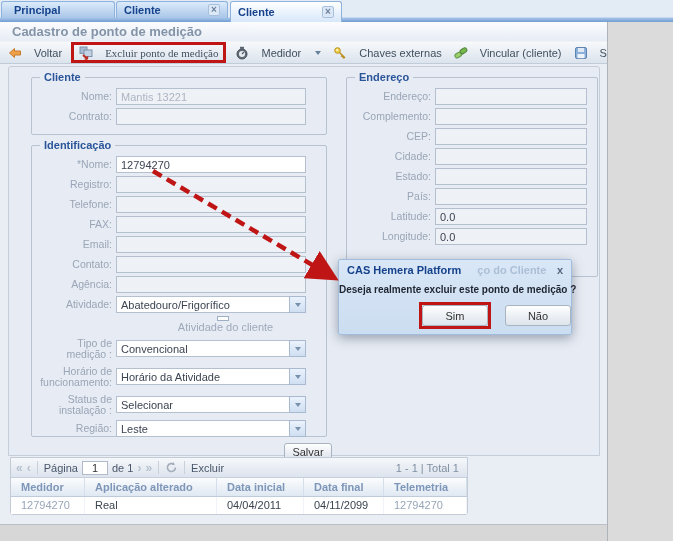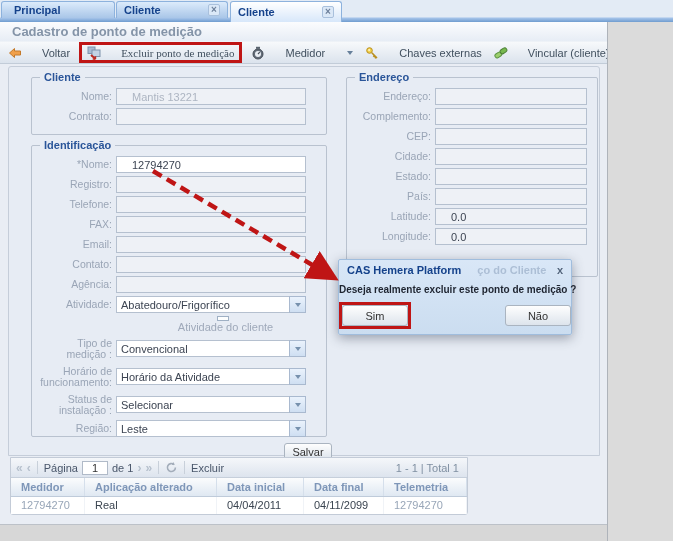--- a/index.html
+++ b/index.html
@@ -28,21 +28,21 @@
                   background:#d7d7d7; border-top:1px solid #bcc1c8; }
 
   .panel-title { position:absolute; left:0; top:0; width:100%; height:19px;
                  background:linear-gradient(#fbfcfe,#e7edf5); color:#8494a8; font-weight:bold;
                  font-size:13px; padding:2px 0 0 12px; }
 
   .toolbar { position:absolute; left:0; top:19px; width:100%; height:23px;
              background:linear-gradient(#f7f9fb,#dbe3ed); border-top:1px solid #eef2f7;
              border-bottom:1px solid #c2ccd8; display:flex; align-items:center; padding:0 5px;
              gap:6px; color:#41505f; }
-  .tbtn { display:flex; align-items:center; gap:20px; padding:1px 3px; white-space:nowrap; }
+  .tbtn { display:flex; align-items:center; gap:12px; padding:1px 3px; white-space:nowrap; }
   .red-outline { border:3px solid #bf1515; height:21px; display:flex; align-items:center;
                  gap:4px; padding:0 5px;font-family:Liberation Serif, serif; }
   .caret { display:inline-block; width:0; height:0; border-left:3px solid transparent;
            border-right:3px solid transparent; border-top:4px solid #67809b; margin-left:2px; }
 
   
   .form-panel { position:absolute; left:8px; top:44px; width:592px; height:390px;
                 background:#e7ecf4; border:1px solid #c5cdd9; border-radius:3px 3px 0 0; }
   .fs { position:absolute; border:1px solid #b9c2cf; border-radius:2px; padding:10px 6px 0 6px; }
   .fs-legend { position:absolute; top:-7px; left:8px; background:#e7ecf4; padding:0 4px;
@@ -50,21 +50,21 @@
   #fs-cliente { left:22px; top:10px; width:296px; height:58px; }
   #fs-ident   { left:22px; top:78px; width:296px; height:292px; }
   #fs-end     { left:337px; top:10px; width:252px; height:200px; }
 
   .form-row { display:flex; align-items:center; height:17px; margin-bottom:3px; }
   .form-row.tall { height:25px; }
   .f-label { width:78px; text-align:right; color:#9aa5b6; padding-right:4px; font-size:10.5px;
              line-height:11px; }
   #fs-end .f-label { width:82px; }
   .txt { width:190px; height:17px; border:1px solid #b5c0cf; background:#eef1f6; color:#adb5c2;
-         padding:0 15px; display:flex; align-items:center; overflow:hidden; white-space:nowrap; }
+         padding:0 4px; display:flex; align-items:center; overflow:hidden; white-space:nowrap; }
   #fs-end .txt { width:152px; }
   .txt.on { background:#ffffff; color:#3c4452; }
   .txt.val-dark { color:#3c4452; }
   .combo { width:190px; display:flex; }
   .combo-val { flex:1; height:17px; border:1px solid #b5c0cf; border-right:none; background:#fff;
                color:#3c4452; padding:0 4px; display:flex; align-items:center; overflow:hidden;
                white-space:nowrap; }
   .trigger { width:17px; height:17px; border:1px solid #a9b9cf;
              background:linear-gradient(#eaf2fc,#cfdff2); display:flex; align-items:center;
              justify-content:center; }
@@ -99,21 +99,21 @@
   
   .dialog { position:absolute; left:338px; top:237px; width:234px; height:76px; z-index:30;
             background:linear-gradient(#d9e7f7,#cbddf0); border:1px solid #a0bddd; border-radius:2px;
             box-shadow:0 3px 12px rgba(50,60,80,.45); }
   .dlg-title { display:flex; align-items:center; padding:4px 8px 0 8px; color:#15428b;
                font-weight:bold; }
   .ghost { color:#6d85a5; opacity:.4; margin-left:16px; }
   .dlg-close { margin-left:auto; color:#54657c; font-weight:bold; font-size:11px; }
   .dlg-msg { text-align:center; font-weight:bold; color:#1e2430; font-size:10px; margin-top:8px;
              white-space:nowrap; }
-  .dlg-btns { display:flex; justify-content:space-between; align-items:center; gap:14px; margin-top:7px; }
+  .dlg-btns { display:flex; justify-content:flex-end; align-items:center; gap:14px; margin-top:7px; }
   .dlg-btn { width:66px; height:21px; }
   .red-wrap { border:3px solid #bf1515; }
 
   
   #arrow { position:absolute; inset:0; z-index:50; pointer-events:none; }
 
   svg.ic { display:block; }
 </style>
 </head>
 <body>

